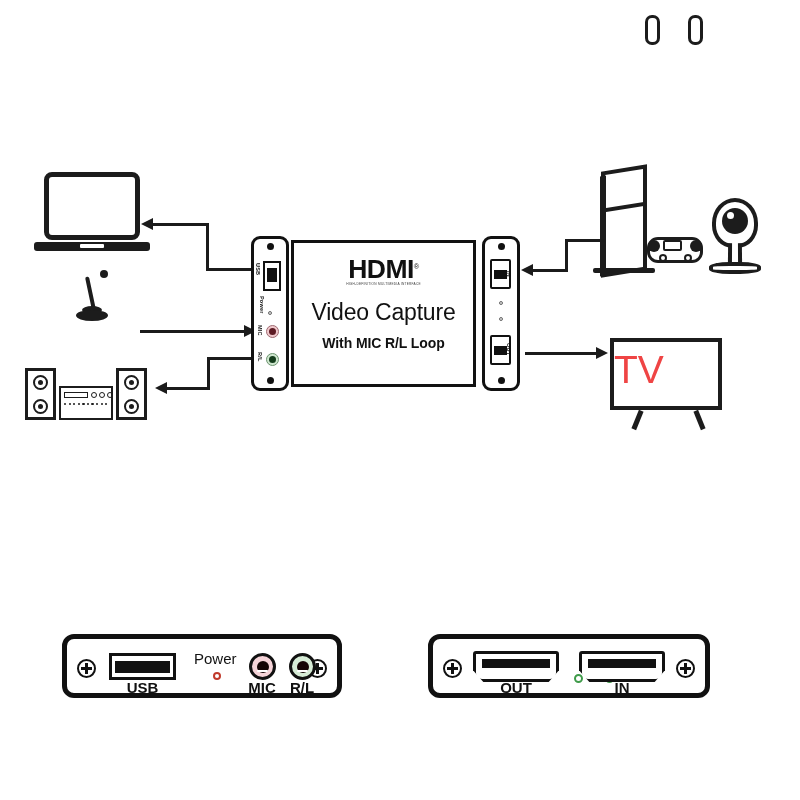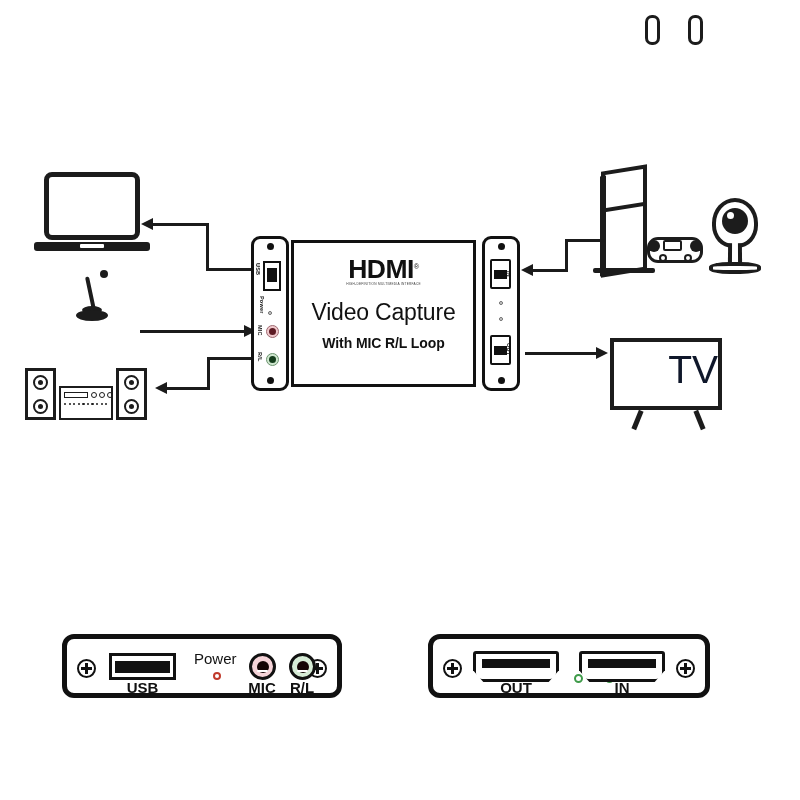--- a/index.html
+++ b/index.html
@@ -420,26 +420,26 @@
   .tv-frame {
     left: 610px; top: 338px;
     width: 112px; height: 72px;
     border: 4px solid #1c1c1c;
     background: #ffffff;
     box-sizing: border-box;
   }
   .tv-label {
     position: absolute;
     left: 0; right: 0; top: 8px;
-    text-align: right;
+    text-align: left;
     font-size: 39px;
     font-weight: 400;
     letter-spacing: 0px;
     line-height: 1;
-    color: #0f172a;
+    color: #ef4444;
   }
   .tv-leg {
     position: absolute;
     top: 410px;
     width: 5px; height: 20px;
     background: #1c1c1c;
   }
   .tv-leg-l { left: 635px; transform: rotate(22deg); }
   .tv-leg-r { left: 697px; transform: rotate(-22deg); }
 

